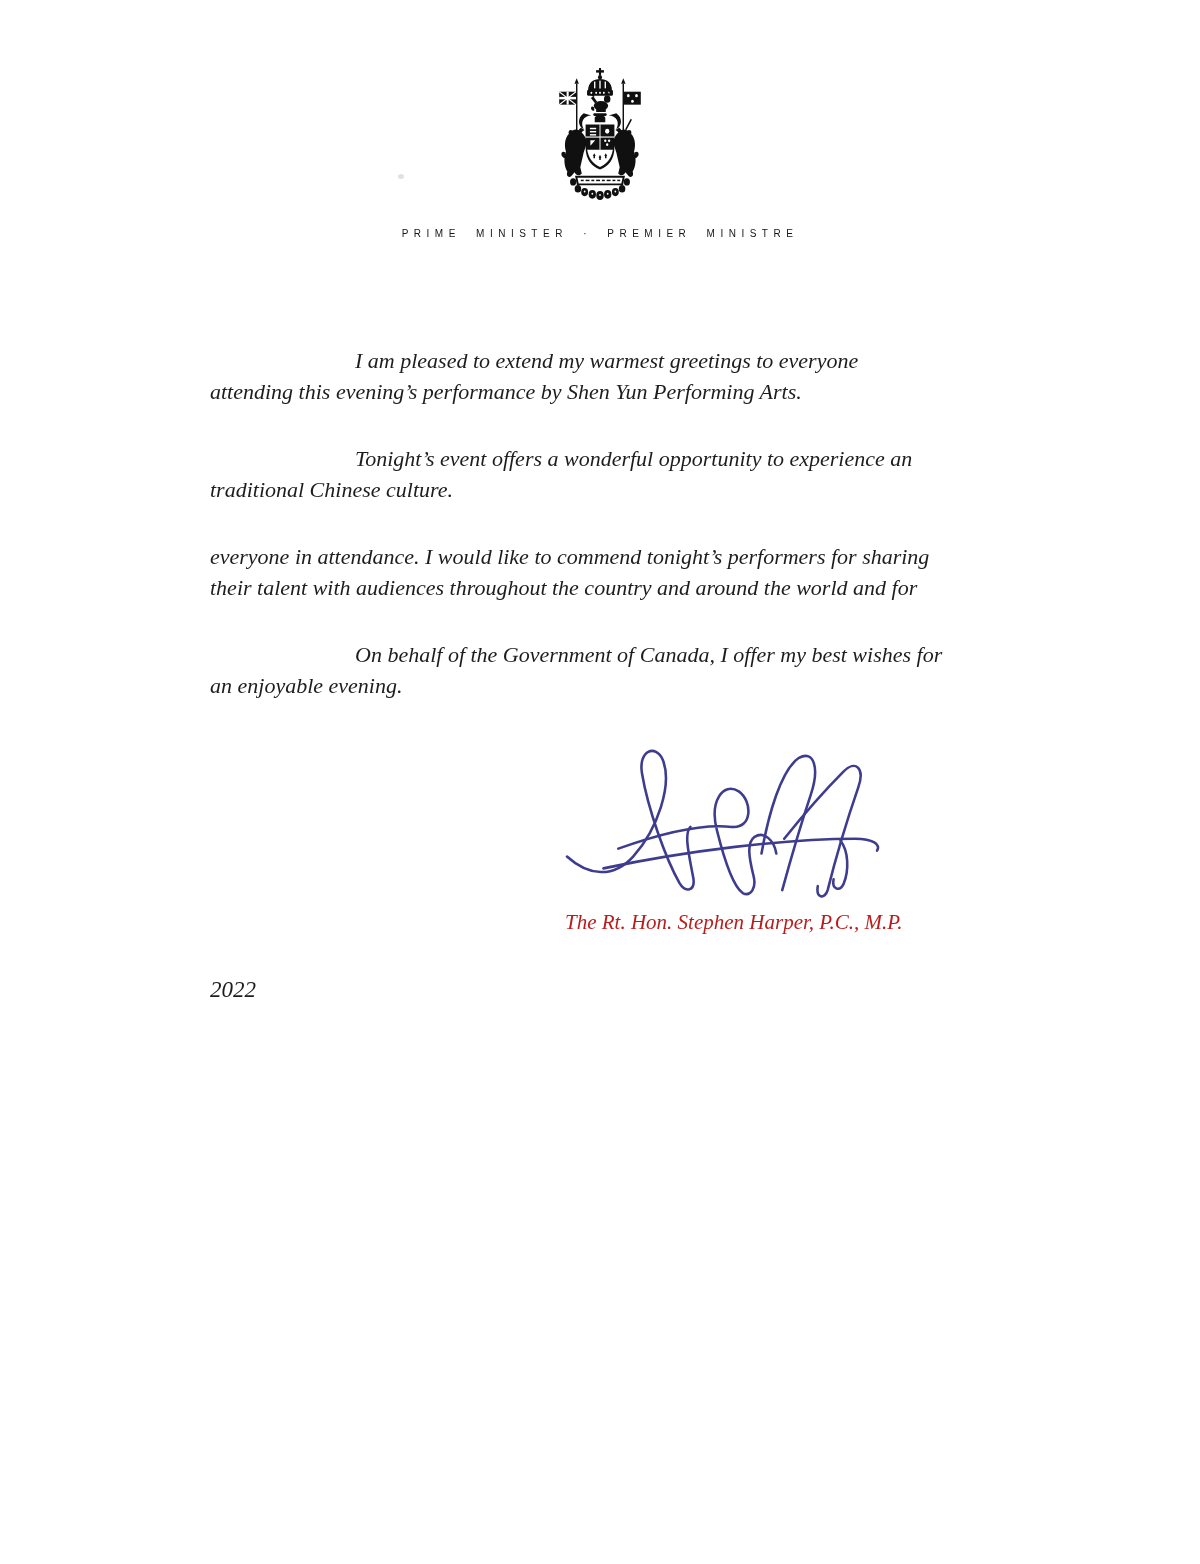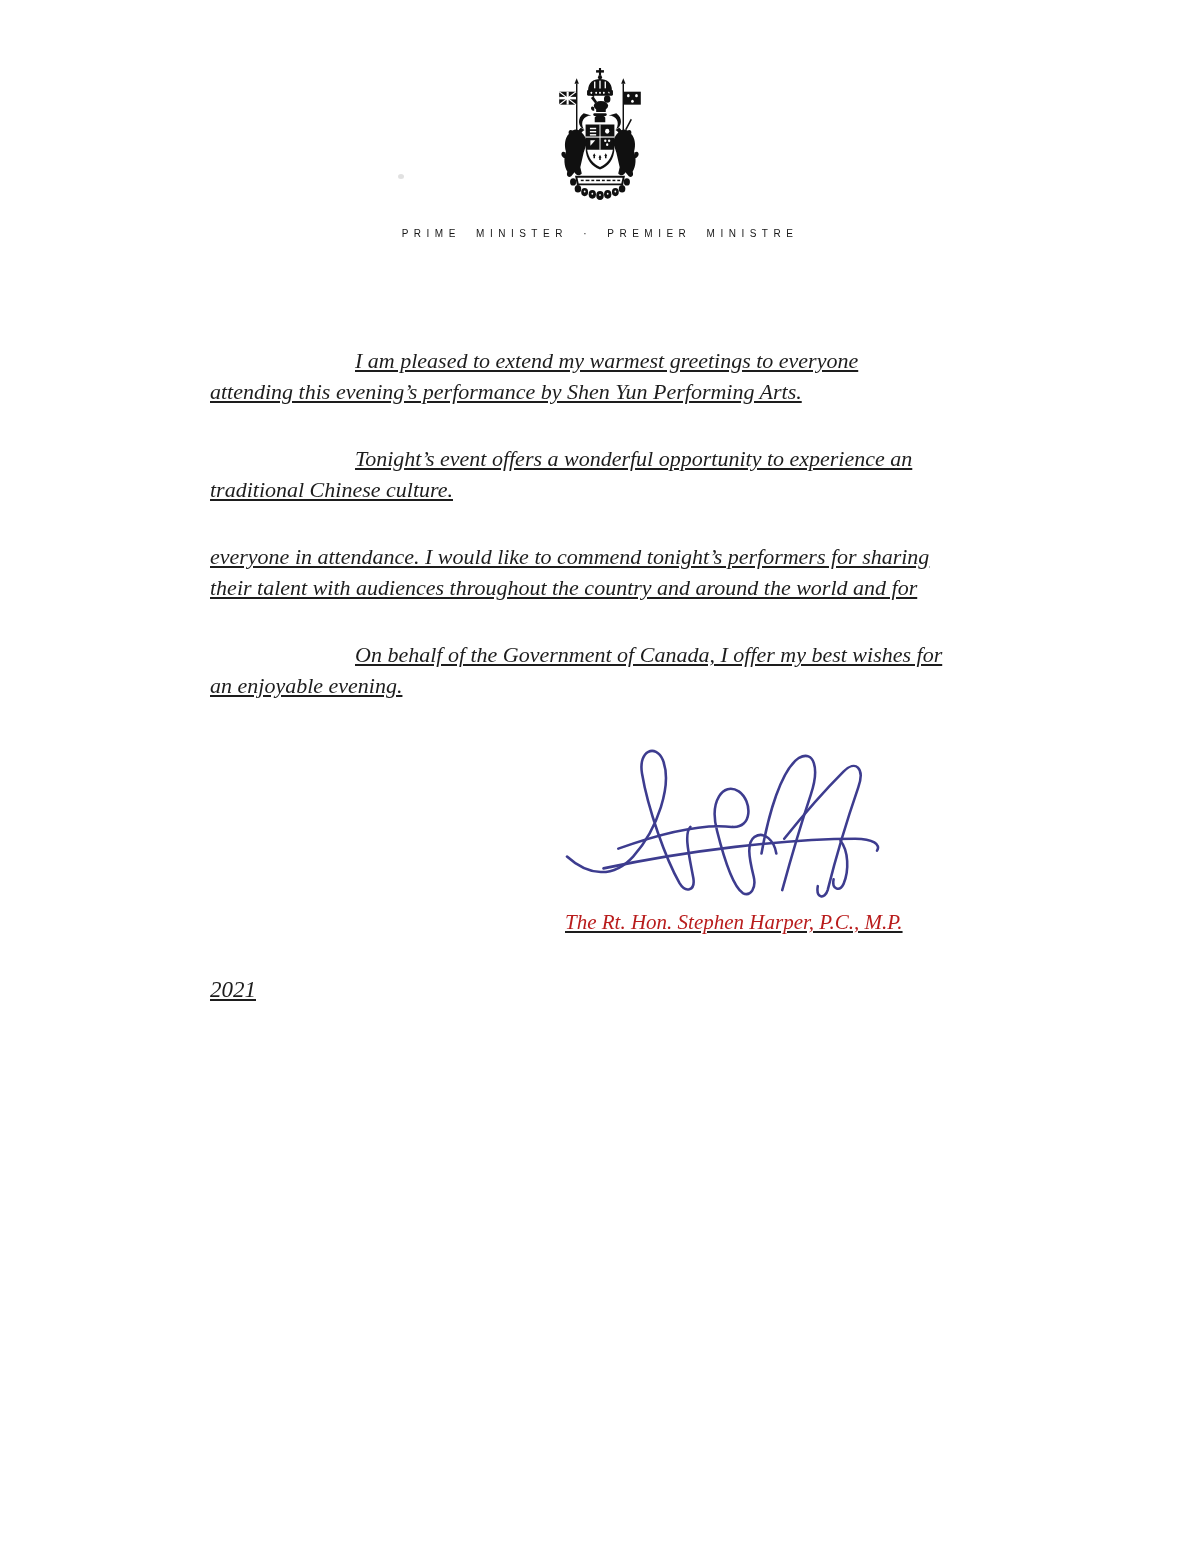--- a/index.html
+++ b/index.html
@@ -33,21 +33,20 @@
     white-space: nowrap;
   }
   
   .letter-body {
     margin: 106px 0 0 210px;
     width: 780px;
     font-style: italic;
     font-size: 22px;
     line-height: 31px;
     color: #1d1d1d;
-    text-decoration: underline;
   }
   .para { margin: 0 0 36px 0; }
   .line { display: block; }
   .line.first { padding-left: 145px; }
   
   .signature-block { margin: 39px 0 0 350px; width: 440px; }
   .sig { display: block; width: 332px; height: 158px; margin-left: -4px; }
   .signature-name {
     margin-top: 9px;
     padding-left: 5px;
@@ -231,17 +230,17 @@
           <path d="M205,115 C212,75 225,30 243,18 C258,10 264,28 255,55 C245,85 232,130 226,152"></path>
           <path d="M228,100 C248,75 272,48 288,32 C300,20 310,28 303,48 C292,80 278,128 272,152 C269,162 260,160 262,148"></path>
           <path d="M45,130 C130,112 230,100 300,100 C318,100 326,106 322,112"></path>
           <path d="M285,102 C293,112 294,132 288,146 C284,154 276,151 278,141"></path>
         </g>
       </svg>
       <div class="signature-name">The Rt. Hon. Stephen Harper, P.C., M.P.</div>
     </div>
 
     <div class="place-date">
-      <div>2021</div>
+      <div>2022</div>
     </div>
 
   </div>
 </div>
 
 </body></html>

